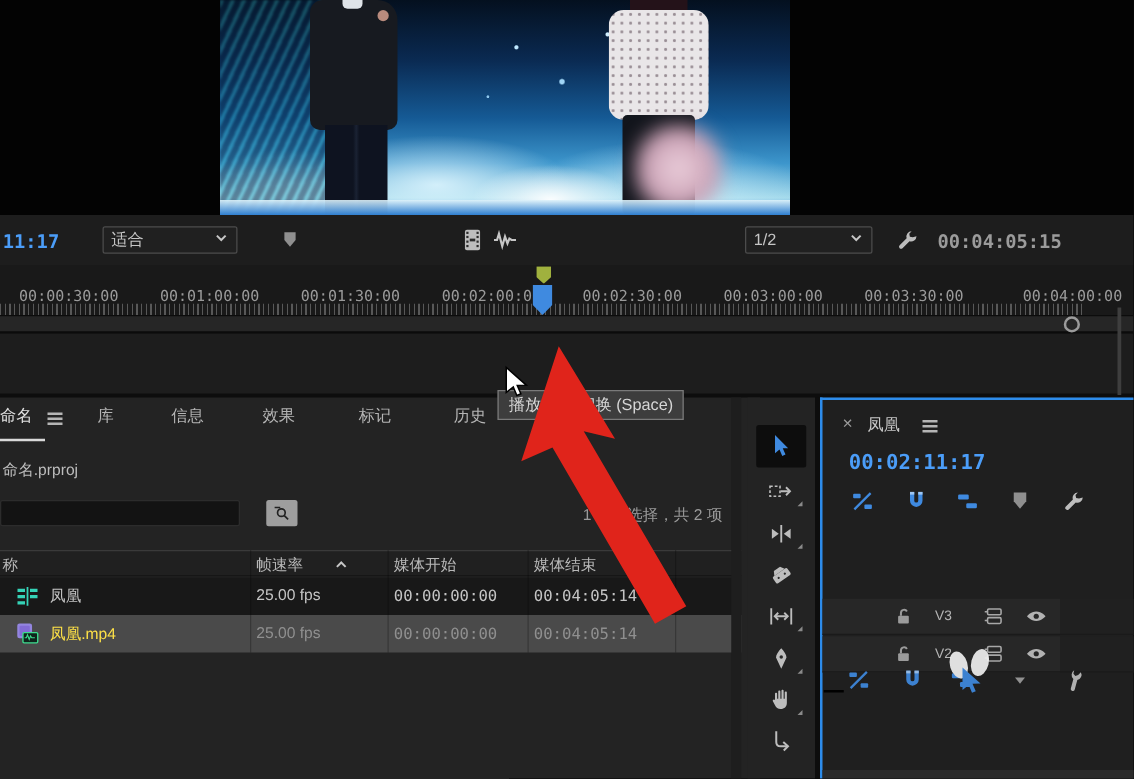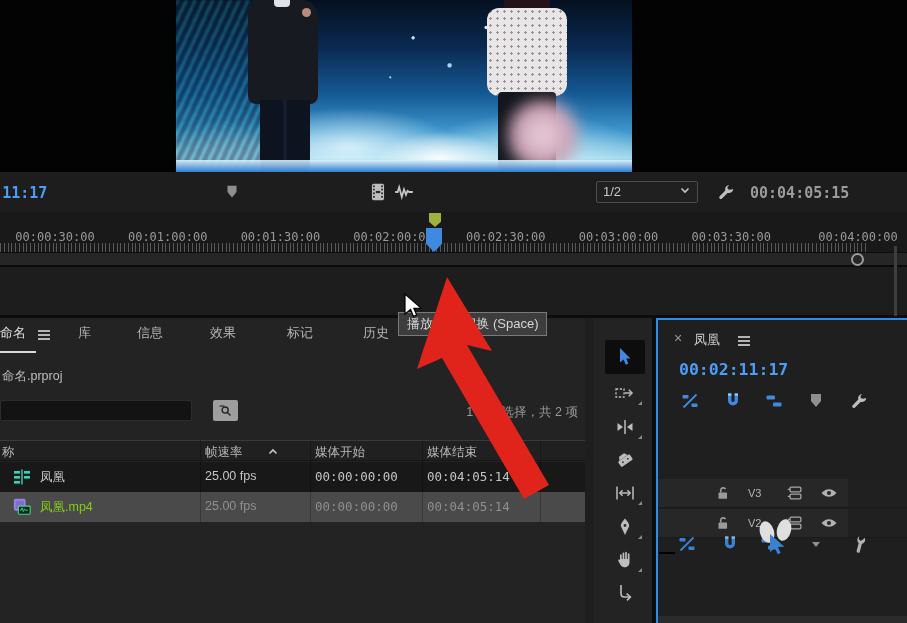--- a/index.html
+++ b/index.html
@@ -141,20 +141,26 @@
       <div class="sil" id="woman-hair"></div>
       <div class="sil" id="woman-blouse"></div>
       <div class="sil" id="woman-pants"></div>
       <div class="sil" id="pink-blur"></div>
       <div class="abs" id="floor-edge"></div>
     </div>
   </div>
 
   <div class="abs" id="monitor-bar">
     <span class="abs mono tc-blue" style="left:-52px; top:12px; font-size:15px;">00:02:11:17</span>
+    <div class="dropdown" style="left:82px; top:9px; width:108px;">
+      <span>适合</span>
+      <span><svg width="12" height="12" viewBox="0 0 12 12">
+            <path d="M2.5 4.5L6 8l3.5-3.5" class="s"></path>
+          </svg></span>
+    </div>
     <div class="icon-btn" style="left:222px; top:10px; width:20px; height:20px;">
       <svg viewBox="0 0 20 20" width="18" height="18">
           <path d="M5 3h10v7l-5 6-5-6z" fill="#8f8f8f"></path>
         </svg>
     </div>
     <div class="icon-btn" style="left:367px; top:9px; width:22px; height:22px;">
       <svg viewBox="0 0 20 20">
           <rect x="4.5" y="2.5" width="11" height="15" rx="1.5" fill="#bdbdbd"></rect>
           <rect x="8" y="9" width="4" height="2" fill="#2a2a2a"></rect>
           <rect x="5.5" y="4" width="1.6" height="1.6" fill="#2a2a2a"></rect>
@@ -330,21 +336,21 @@
           <span class="cell mono" style="left: 315px; color: rgb(196, 196, 196);">00:00:00:00</span>
           <span class="cell mono" style="left: 427px; color: rgb(196, 196, 196);">00:04:05:14</span>
         </div>
         <div class="prow" style="top: 174px; background: rgb(74, 74, 74);">
           <svg viewBox="0 0 22 22" style="position: absolute; left: 12px; top: 5px; width: 20px; height: 20px;">
             <rect x="2" y="2" width="13" height="13" rx="2" fill="#9b8cf0" opacity="0.9"></rect>
             <rect x="4" y="4" width="9" height="9" rx="1" fill="#7a5fd0" opacity="0.7"></rect>
             <rect x="7" y="10" width="13" height="9" rx="1" fill="#0f241c" stroke="#3bdc8e" stroke-width="1.2"></rect>
             <path d="M8.5 14.5h1.5l1-2.5 1.5 4 1.2-3 1 1.5h2.8" stroke="#3bdc8e" stroke-width="1" fill="none"></path>
           </svg>
-          <span class="cell" style="left: 40px; color: #84cc16;">凤凰.mp4</span>
+          <span class="cell" style="left: 40px; color: #fde047;">凤凰.mp4</span>
           <span class="cell" style="left: 205px; color: rgb(143, 143, 143);">25.00 fps</span>
           <span class="cell mono" style="left: 315px; color: rgb(143, 143, 143);">00:00:00:00</span>
           <span class="cell mono" style="left: 427px; color: rgb(143, 143, 143);">00:04:05:14</span>
         </div>
       </div>
     <div class="abs" id="vscroll"></div>
   <div class="col-sep" style="left: 200px;"></div>
       <div class="col-sep" style="left: 310px;"></div>
       <div class="col-sep" style="left: 422px;"></div>
       <div class="col-sep" style="left: 540px;"></div>

